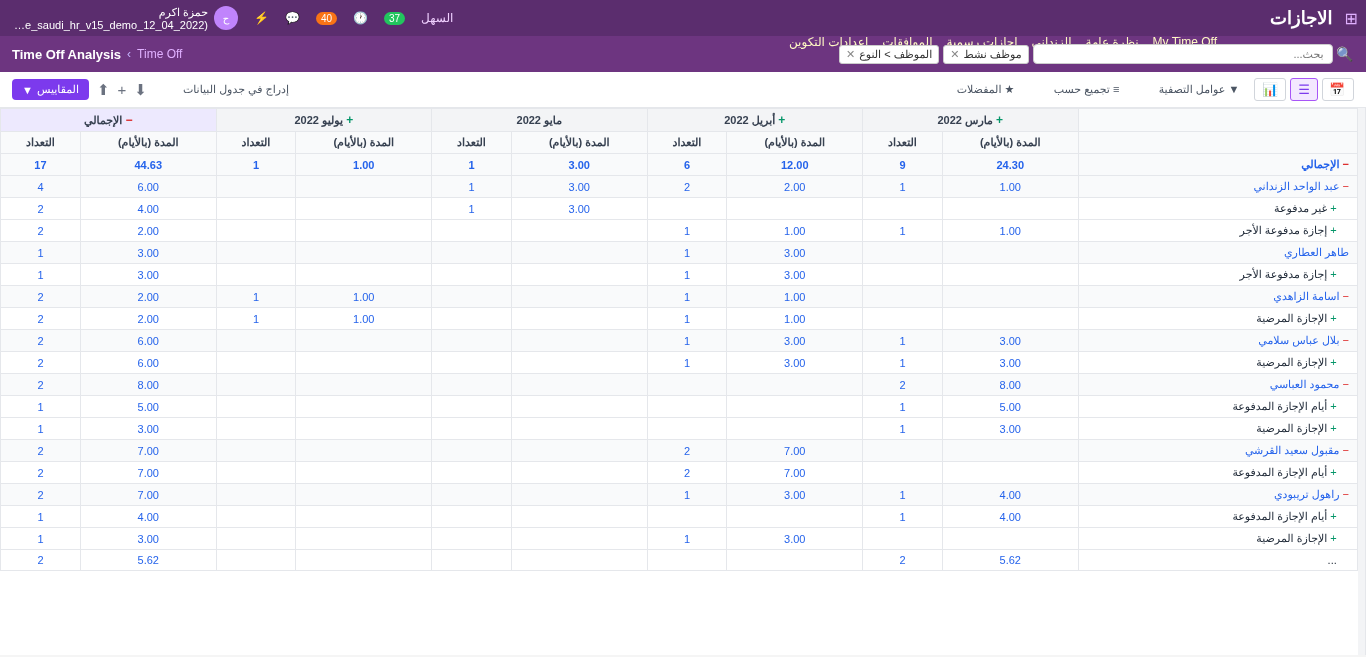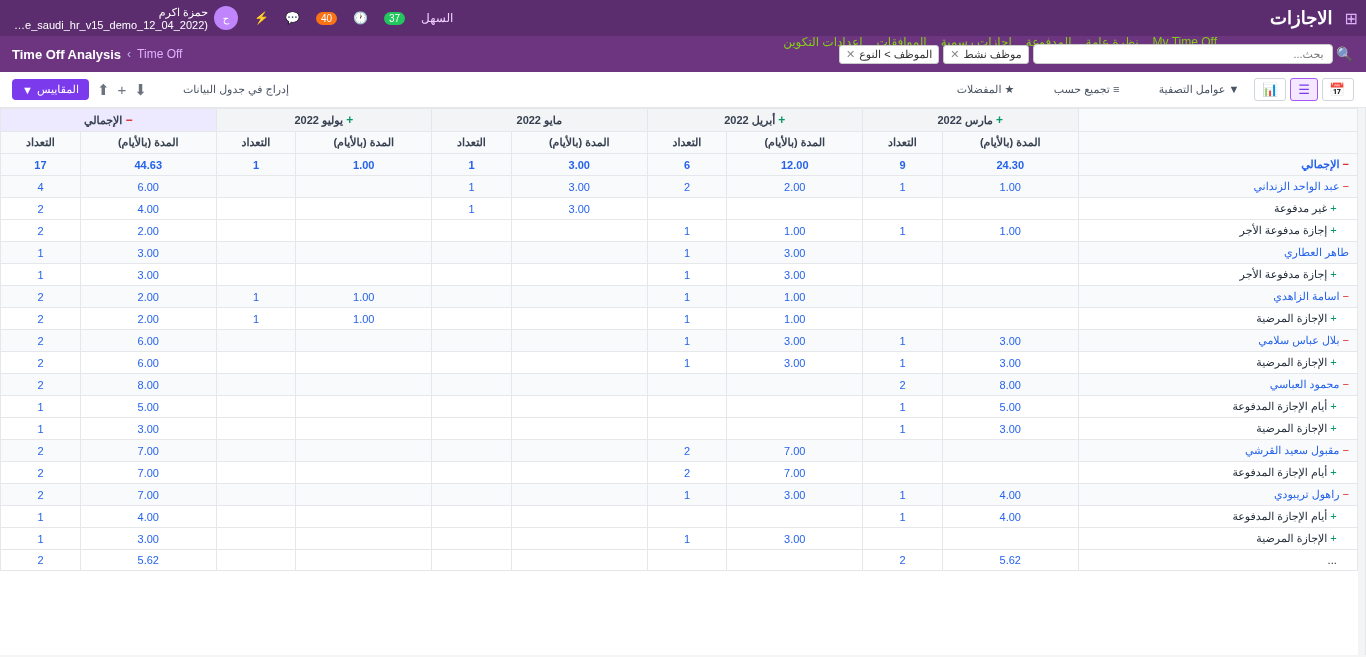--- a/index.html
+++ b/index.html
@@ -12,21 +12,21 @@
       height: 36px;
       display: flex;
       align-items: center;
       padding: 0 8px;
       justify-content: space-between;
     }
     .navbar-left { display: flex; align-items: center; gap: 12px; }
     .navbar-right { display: flex; align-items: center; gap: 16px; }
     .navbar-brand { font-size: 18px; font-weight: bold; color: white; margin-left: 41px; }
     .navbar-menu { display: flex; gap: 14px; align-items: center; }
-    .navbar-menu span { font-size: 12px; cursor: pointer; color: #84cc16; margin-top: 48px; }
+    .navbar-menu span { font-size: 12px; cursor: pointer; color: #fef9c3; margin-top: 48px; }
     .user-info { display: flex; align-items: center; gap: 6px; font-size: 12px; }
     .avatar { width: 24px; height: 24px; border-radius: 50%; background: #c084fc; display: flex; align-items: center; justify-content: center; font-size: 10px; color: white; overflow: hidden; }
     .badge { background: #22c55e; color: white; border-radius: 10px; padding: 1px 5px; font-size: 10px; }
     .badge-orange { background: #f97316; }
     .grid-icon { font-size: 16px; color: #e0b0ff; cursor: pointer; }
 
     
     .secondary-nav {
       background: #6d3580;
       height: 36px;
@@ -166,21 +166,21 @@
 </head>
 <body>
 
 <div class="navbar">
   <div class="navbar-left">
     <span class="grid-icon">⊞</span>
     <span class="navbar-brand">الاجازات</span>
     <div class="navbar-menu">
       <span>My Time Off</span>
       <span>نظرة عامة</span>
-      <span>المدفوعة</span>
+      <span>الزنداني</span>
       <span>إجازات رسمية</span>
       <span>الموافقات</span>
       <span>إعدادات التكوين</span>
     </div>
   </div>
   <div class="navbar-right">
     <span style="font-size:12px; color:#f0d0ff;">السهل</span>
     <span class="badge">37</span>
     <span>🕐</span>
     <span class="badge badge-orange">40</span>

